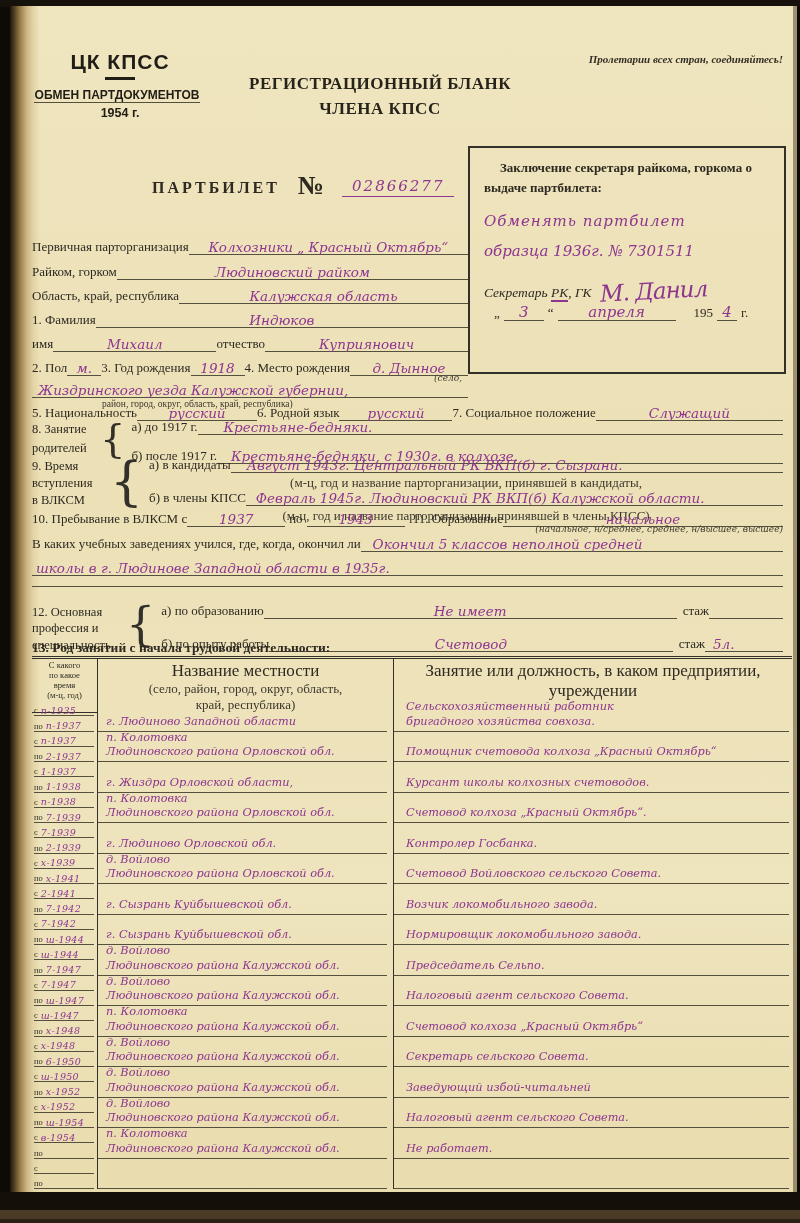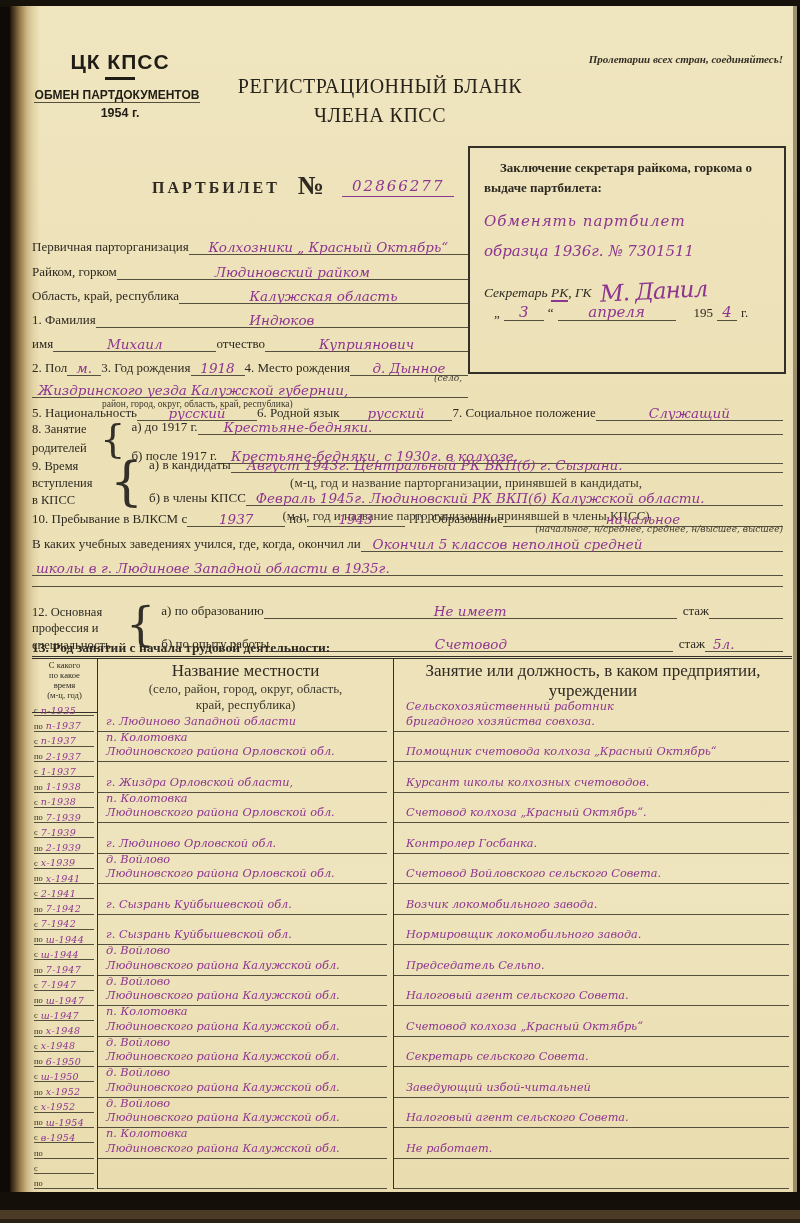--- a/index.html
+++ b/index.html
@@ -25,22 +25,22 @@
   .brace{font-family:"DejaVu Serif",serif;font-weight:200;color:#33302a;line-height:.9;margin:0 6px 0 2px;}
   .sec{position:absolute;display:flex;align-items:stretch;}
   .sec .rows{flex:1;display:flex;flex-direction:column;justify-content:space-between;}
   .srow{display:flex;align-items:flex-end;}
   
   #stamp{position:absolute;left:24px;top:44px;width:172px;text-align:center;
          font-family:"Liberation Sans","DejaVu Sans",sans-serif;font-weight:bold;color:#201d16;}
   #stamp .l1{font-size:21px;letter-spacing:1px;}
   #stamp .bar{width:30px;height:3px;background:#201d16;margin:3px auto 8px;}
   #stamp .l2{font-size:12px;} #stamp .l3{font-size:12.5px;margin-top:3px;}
-  #title{position:absolute;left:205px;top:66px;width:330px;text-align:center;font-weight:normal;
-         font-size:20px;letter-spacing:.5px;color:#26231b;line-height:1.45;}
+  #title{position:absolute;left:205px;top:66px;width:330px;text-align:center;font-weight:bold;
+         font-size:17px;letter-spacing:.5px;color:#26231b;line-height:1.45;}
   #motto{position:absolute;right:14px;top:47px;font-size:11px;font-style:italic;font-weight:bold;color:#332f26;}
   #pb{position:absolute;left:142px;top:170px;display:flex;align-items:flex-end;gap:18px;}
   #pb .t{font-size:16px;font-weight:bold;letter-spacing:3px;}
   #pb .no{font-size:26px;font-weight:bold;line-height:.8;}
   #pb .num{font-size:15px;letter-spacing:2px;border-bottom:1px solid #8e3590;padding:0 10px 1px;}
   
   #box{position:absolute;left:458px;top:140px;width:318px;height:228px;border:2px solid #33302a;
        padding:10px 12px 8px 14px;box-sizing:border-box;}
   #box .bt{font-size:13px;font-weight:bold;line-height:1.55;text-indent:16px;}
   #box .h1{margin-top:14px;font-size:15px;letter-spacing:1px;}
@@ -179,21 +179,21 @@
           <span class="lab">б) после 1917 г.</span>
           <span class="val hand" style="text-align:left;padding-left:14px">Крестьяне-бедняки, с 1930г. в колхозе.</span>
         </div>
       </div>
     </div>
 
     <div class="sec" style="top:452px;left:22px;right:14px;height:56px">
       <div style="width:76px;font-size:12.5px;line-height:1.35">
         <div>9. Время</div>
         <div>вступления</div>
-        <div>в КПСС</div>
+        <div>в ВЛКСМ</div>
       </div>
       <div class="brace" style="font-size:52px">{</div>
       <div class="rows">
         <div class="srow">
           <span class="lab">а) в кандидаты</span>
           <span class="val hand" style="text-align:left;padding-left:16px">Август 1943г.   Центральный   РК ВКП(б)  г. Сызрани.</span>
         </div>
         <div style="text-align:center"><span class="hint">(м-ц, год и название парторганизации, принявшей в кандидаты,</span></div>
         <div class="srow">
           <span class="lab">б) в члены КПСС</span>

